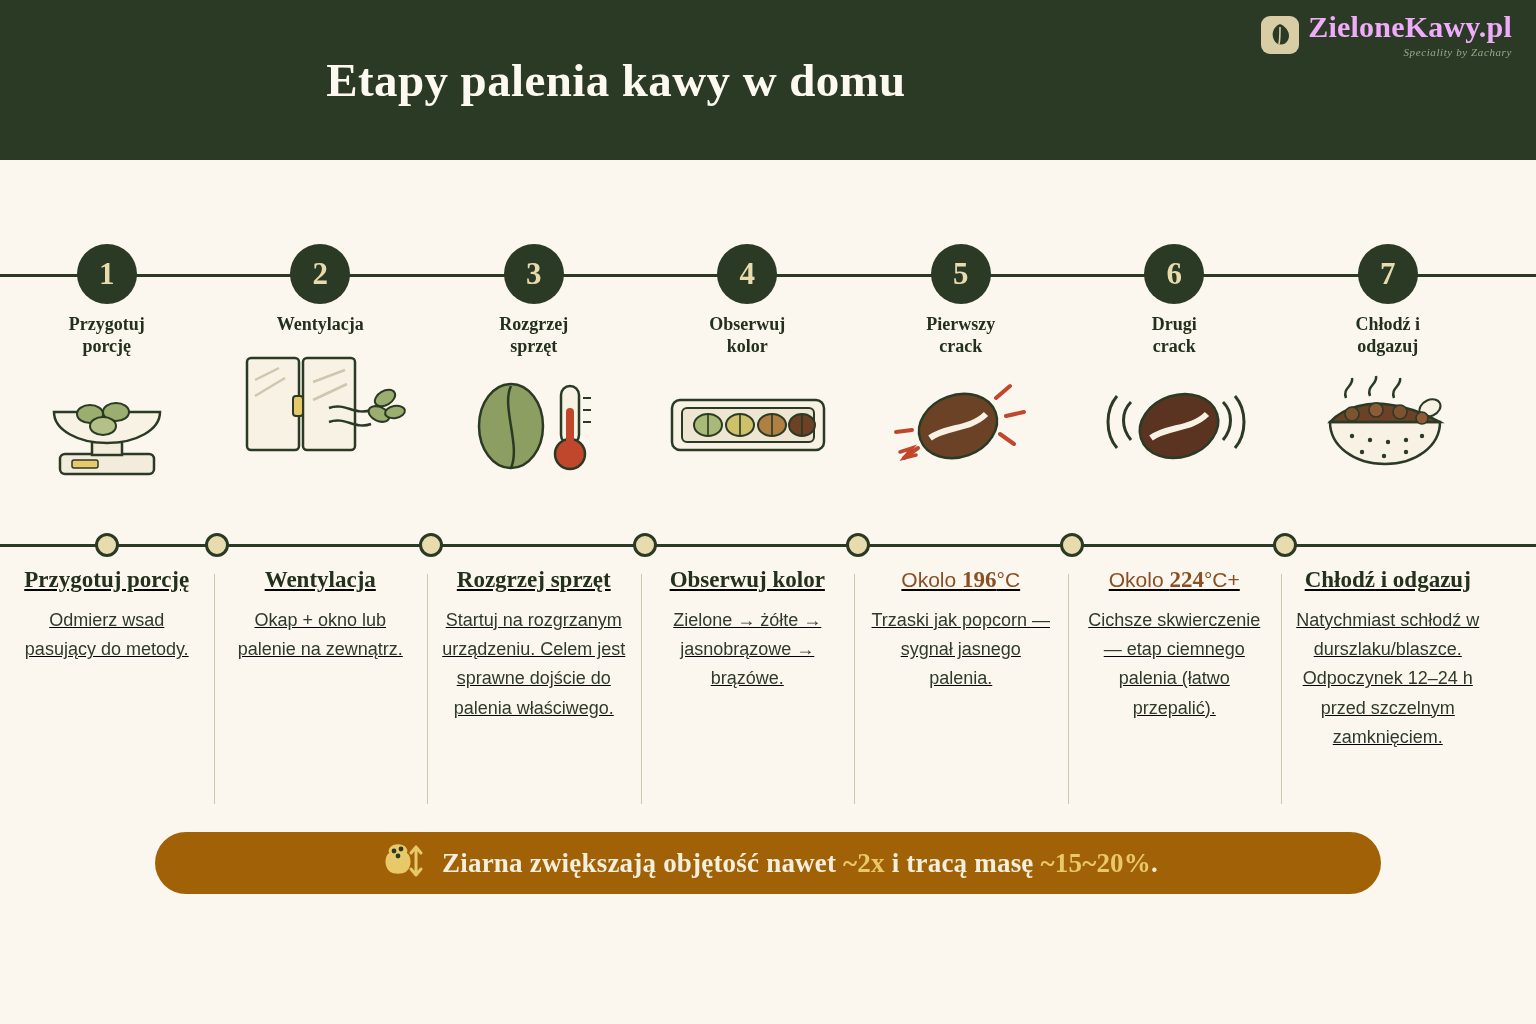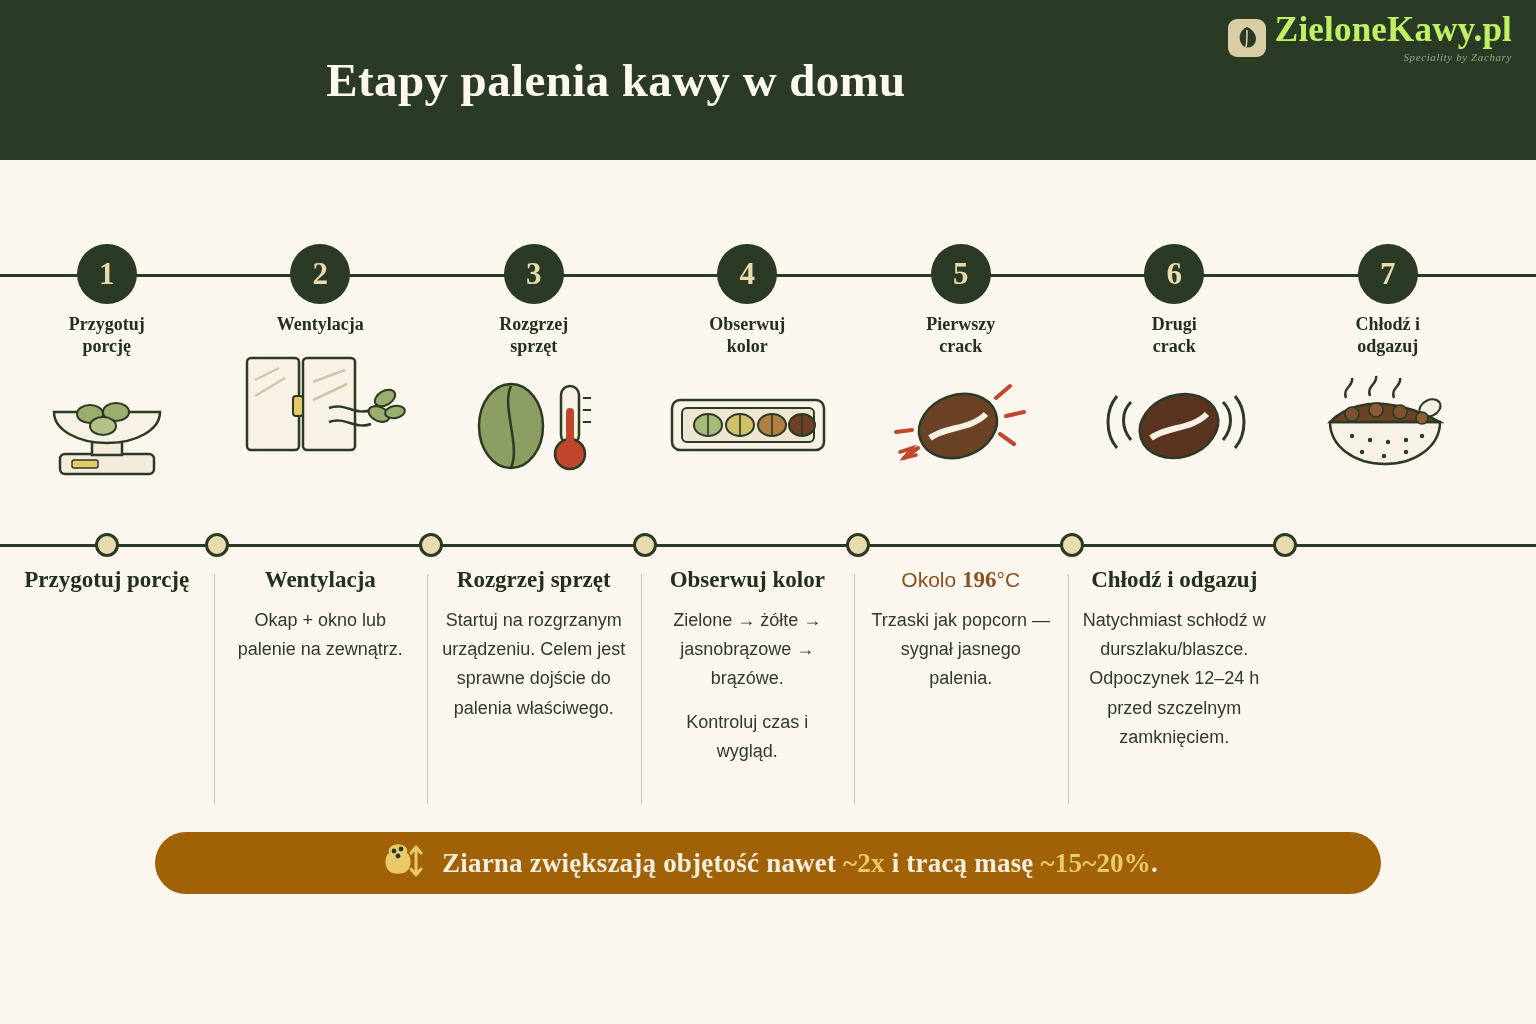--- a/index.html
+++ b/index.html
@@ -53,23 +53,23 @@
     display: flex; align-items: center; justify-content: center;
   }
   .brand-text {
     display: flex;
     flex-direction: column;
     align-items: flex-end;
     line-height: 1;
   }
   .brand-name {
     font-family: "Liberation Serif", serif;
-    font-size: 35px;
-    font-weight: bold;
-    color: #bef264;
+    font-size: 30px;
+    font-weight: bold;
+    color: #f0abfc;
     letter-spacing: 0.2px;
   }
   .brand-sub {
     font-family: "Liberation Serif", serif;
     font-size: 11px;
     font-style: italic;
     color: #9aa88b;
     margin-top: 5px;
     letter-spacing: 0.6px;
   }
@@ -149,20 +149,21 @@
     box-sizing: border-box;
     top: 0;
   }
 
   
   .lower {
     position: absolute;
     left: 0; top: 566px;
     width: 1536px;
     display: flex;
+    text-decoration: underline;
   }
   .lcol {
     width: 213.5px;
     padding: 0 14px;
     box-sizing: border-box;
     position: relative;
     text-align: center;
   }
   .lcol + .lcol::before {
     content: "";
@@ -377,20 +378,21 @@
   <div class="node-dot" style="left:846px"></div>
   <div class="node-dot" style="left:1060px"></div>
   <div class="node-dot" style="left:1273px"></div>
 </div>
 
 <div class="lower">
 
   <div class="lcol">
     <div class="lower-title">Przygotuj porcję</div>
     <div class="lower-body">
+      <p>Odmierz wsad pasujący do metody.</p>
     </div>
   </div>
 
   <div class="lcol">
     <div class="lower-title">Wentylacja</div>
     <div class="lower-body">
       <p>Okap + okno lub palenie na zewnątrz.</p>
     </div>
   </div>
 
@@ -398,33 +400,40 @@
     <div class="lower-title">Rozgrzej sprzęt</div>
     <div class="lower-body">
       <p>Startuj na rozgrzanym urządzeniu. Celem jest sprawne dojście do palenia właściwego.</p>
     </div>
   </div>
 
   <div class="lcol">
     <div class="lower-title">Obserwuj kolor</div>
     <div class="lower-body">
       <p>Zielone → żółte → jasnobrązowe → brązówe.</p>
-      <p>Kontroluj czas i wygląd.</p>
     </div>
   </div>
 
   <div class="lcol">
     <div class="lower-title temp">
       <span>Okolo </span><b>196</b><span>°C</span>
     </div>
     <div class="lower-body">
       <p>Trzaski jak popcorn — sygnał jasnego palenia.</p>
     </div>
   </div>
 
+  <div class="lcol">
+    <div class="lower-title temp">
+      <span>Okolo </span><b>224</b><span>°C+</span>
+    </div>
+    <div class="lower-body">
+      <p>Cichsze skwierczenie — etap ciemnego palenia (łatwo przepalić).</p>
+    </div>
+  </div>
 
   <div class="lcol">
     <div class="lower-title">Chłodź i odgazuj</div>
     <div class="lower-body">
       <p>Natychmiast schłodź w durszlaku/blaszce. Odpoczynek 12–24 h przed szczelnym zamknięciem.</p>
     </div>
   </div>
 
 </div>
 

